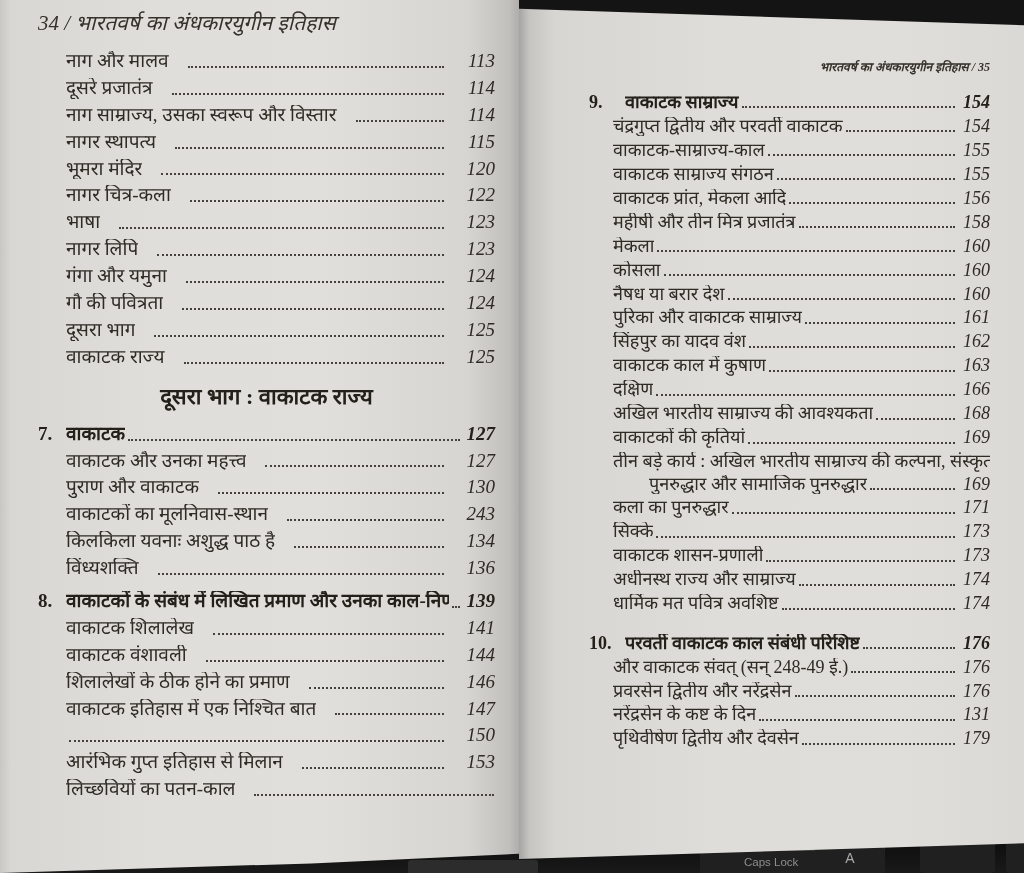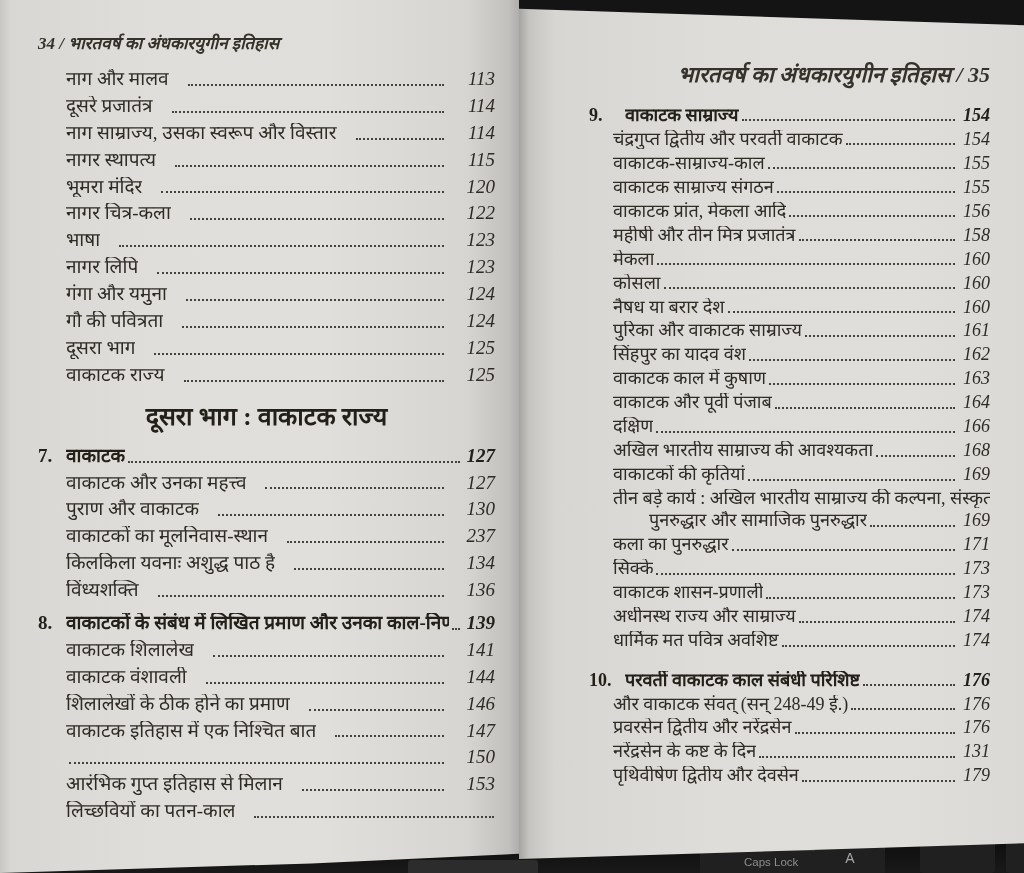--- a/index.html
+++ b/index.html
@@ -29,24 +29,24 @@
     background:linear-gradient(90deg,#c9c7c4 0%,#d9d7d3 2%,#e0dedа 30%,#e1dfdb 62%,#d7d5d1 90%,#c2c0bd 98%,#b0aeac 100%);
     background:linear-gradient(90deg,#c9c7c4 0%,#d9d7d3 2%,#e0deda 30%,#e1dfdb 62%,#d7d5d1 90%,#c2c0bd 98%,#b0aeac 100%);
     clip-path:polygon(0 0,100% 0,100% 97.8%,60% 98.9%,0 100%);}
   .page-right{left:519px;width:505px;
     background:linear-gradient(90deg,#a6a4a2 0%,#c6c4c0 2%,#d8d6d2 7%,#dfddd9 40%,#e0deda 75%,#dbd9d5 100%);
     clip-path:polygon(0 1%,100% 2.9%,100% 96.6%,0 98.4%);}
 
   .page-left .content{position:absolute;left:38px;right:24px;top:8px;}
   .page-right .content{position:absolute;left:70px;right:34px;top:58px;}
 
-  .page-header-left{font-style:italic;font-weight:700;font-size:17px;color:#35322b;margin-top:23px;}
-  .page-header-right{font-style:italic;font-weight:600;font-size:22px;color:#35322b;text-align:right;}
-
-  .section-heading{text-align:center;font-size:25px;font-weight:bold;margin:12px 0 14px 0;color:#23201a;}
+  .page-header-left{font-style:italic;font-weight:400;font-size:21px;color:#35322b;}
+  .page-header-right{font-style:italic;font-weight:600;font-size:12px;color:#35322b;text-align:right;}
+
+  .section-heading{text-align:center;font-size:22px;font-weight:bold;margin:12px 0 14px 0;color:#23201a;}
 
   .page-left  .toc-top{margin-top:15px;}
   .page-right .toc{margin-top:18px;}
 
   
   .toc-entry{display:flex;align-items:flex-end;}
   .page-left  .toc-entry{font-size:19px;line-height:1.1;margin-bottom:6px;}
   .page-right .toc-entry{font-size:18px;line-height:1.08;margin-bottom:4.5px;}
   .toc-entry.bold{font-weight:bold;color:#23201a;}
   .page-left  .gap{margin-top:12px;}
@@ -160,21 +160,21 @@
             <span class="toc-page">127</span>
           </div>
           <div class="toc-entry sub">
             <span class="toc-label">पुराण और वाकाटक</span>
             <span class="toc-dots"></span>
             <span class="toc-page">130</span>
           </div>
           <div class="toc-entry sub">
             <span class="toc-label">वाकाटकों का मूलनिवास-स्थान</span>
             <span class="toc-dots"></span>
-            <span class="toc-page">237</span>
+            <span class="toc-page">243</span>
           </div>
           <div class="toc-entry sub">
             <span class="toc-label">किलकिला यवनाः अशुद्ध पाठ है</span>
             <span class="toc-dots"></span>
             <span class="toc-page">134</span>
           </div>
           <div class="toc-entry sub">
             <span class="toc-label">विंध्यशक्ति</span>
             <span class="toc-dots"></span>
             <span class="toc-page">136</span>
@@ -279,25 +279,20 @@
           </div>
           <div class="toc-entry sub">
             <span class="toc-label">सिंहपुर का यादव वंश</span>
             <span class="toc-dots"></span>
             <span class="toc-page">162</span>
           </div>
           <div class="toc-entry sub">
             <span class="toc-label">वाकाटक काल में कुषाण</span>
             <span class="toc-dots"></span>
             <span class="toc-page">163</span>
-          </div>
-          <div class="toc-entry sub">
-            <span class="toc-label">वाकाटक और पूर्वी पंजाब</span>
-            <span class="toc-dots"></span>
-            <span class="toc-page">164</span>
           </div>
           <div class="toc-entry sub">
             <span class="toc-label">दक्षिण</span>
             <span class="toc-dots"></span>
             <span class="toc-page">166</span>
           </div>
           <div class="toc-entry sub">
             <span class="toc-label">अखिल भारतीय साम्राज्य की आवश्यकता</span>
             <span class="toc-dots"></span>
             <span class="toc-page">168</span>

